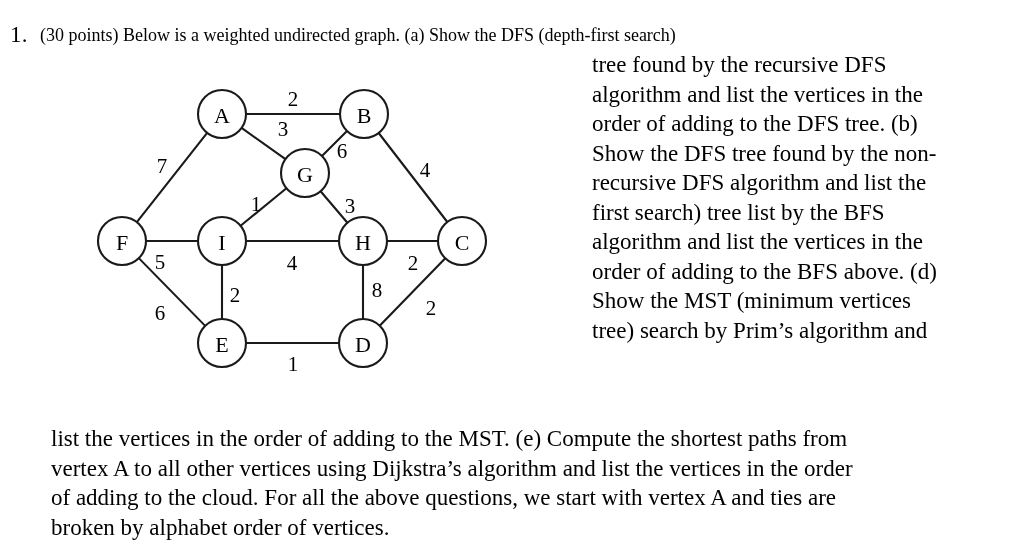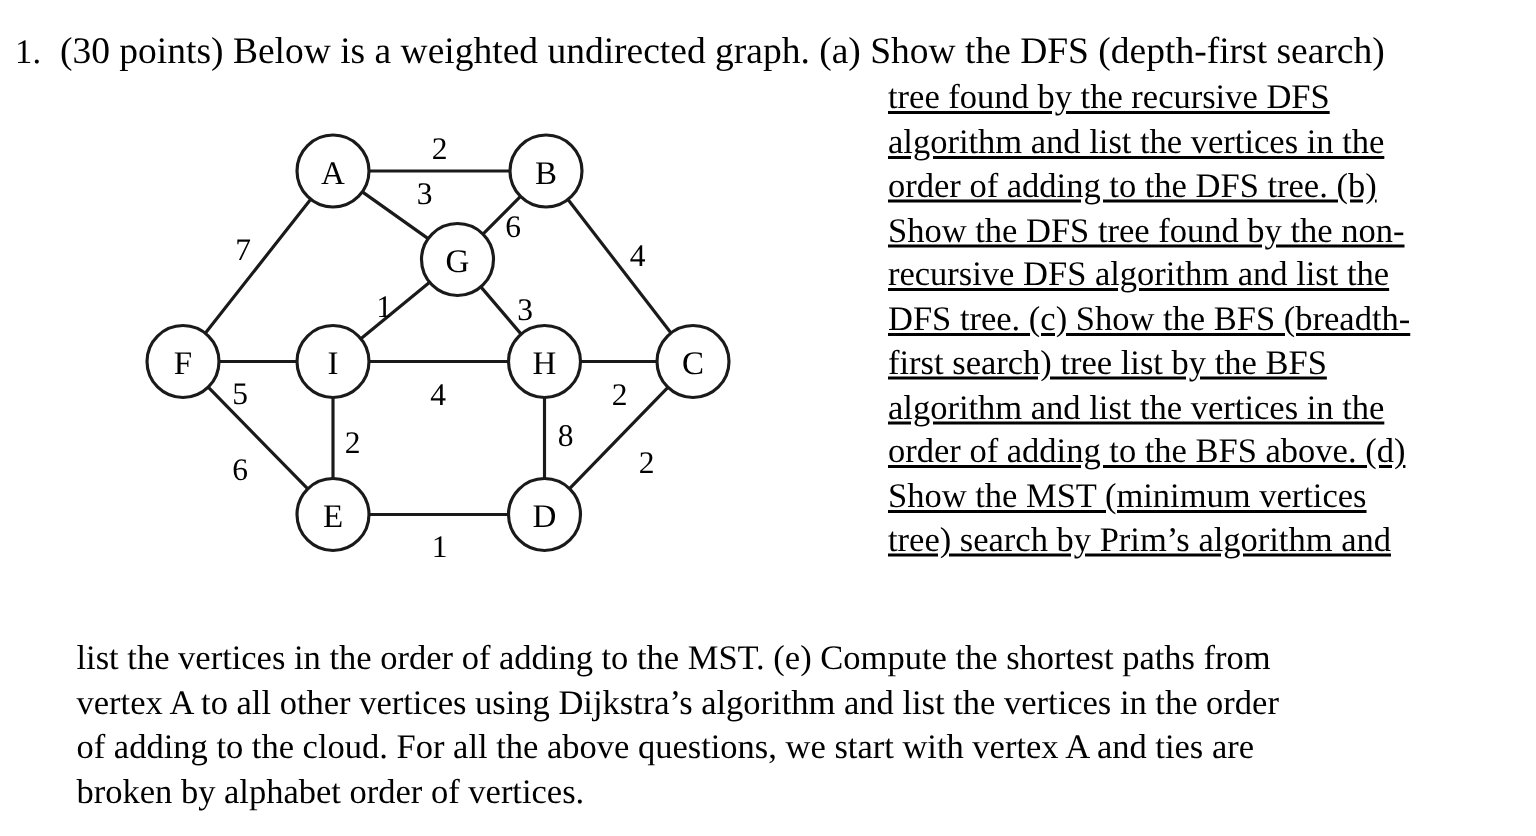--- a/index.html
+++ b/index.html
@@ -33,35 +33,35 @@
     line-height: 30px;
     letter-spacing: 0.2px;
   }
 
   
   .lead-line {
     position: absolute;
     left: 40px;
     top: 20px;
     width: 985px;
-    font-size: 25px;
+    font-size: 18px;
     line-height: 30px;
     white-space: nowrap;
   }
 
   
   .right-col {
     position: absolute;
     left: 592px;
     top: 50px;
     width: 432px;
     font-size: 23px;
     line-height: 29.5px;
   }
-  .right-col .tline { white-space: nowrap; display: block; text-decoration: underline; }
+  .right-col .tline { white-space: nowrap; display: block; }
 
   
   .bottom-col {
     position: absolute;
     left: 51px;
     top: 424px;
     width: 975px;
     font-size: 23px;
     line-height: 29.5px;
   }
@@ -182,21 +182,20 @@
         </g>
       </svg>
   </div>
 
   <div class="right-col" id="right-col">
       <span class="tline">tree found by the recursive DFS</span>
       <span class="tline">algorithm and list the vertices in the</span>
       <span class="tline">order of adding to the DFS tree. (b)</span>
       <span class="tline">Show the DFS tree found by the non-</span>
       <span class="tline">recursive DFS algorithm and list the</span>
-      <span class="tline">DFS tree. (c) Show the BFS (breadth-</span>
       <span class="tline">first search) tree list by the BFS</span>
       <span class="tline">algorithm and list the vertices in the</span>
       <span class="tline">order of adding to the BFS above. (d)</span>
       <span class="tline">Show the MST (minimum vertices</span>
       <span class="tline">tree) search by Prim’s algorithm and</span>
     </div>
 
   <div class="bottom-col" id="bottom-col">
       <span class="tline">list the vertices in the order of adding to the MST. (e) Compute the shortest paths from</span>
       <span class="tline">vertex A to all other vertices using Dijkstra’s algorithm and list the vertices in the order</span>

